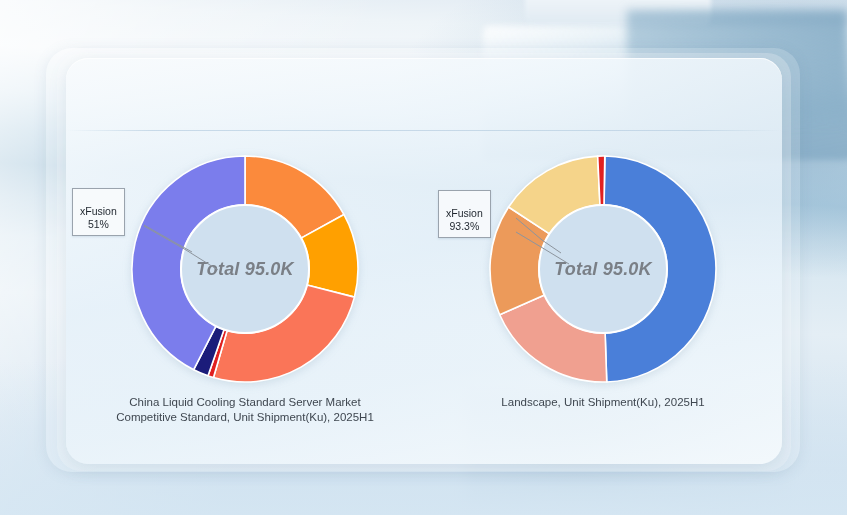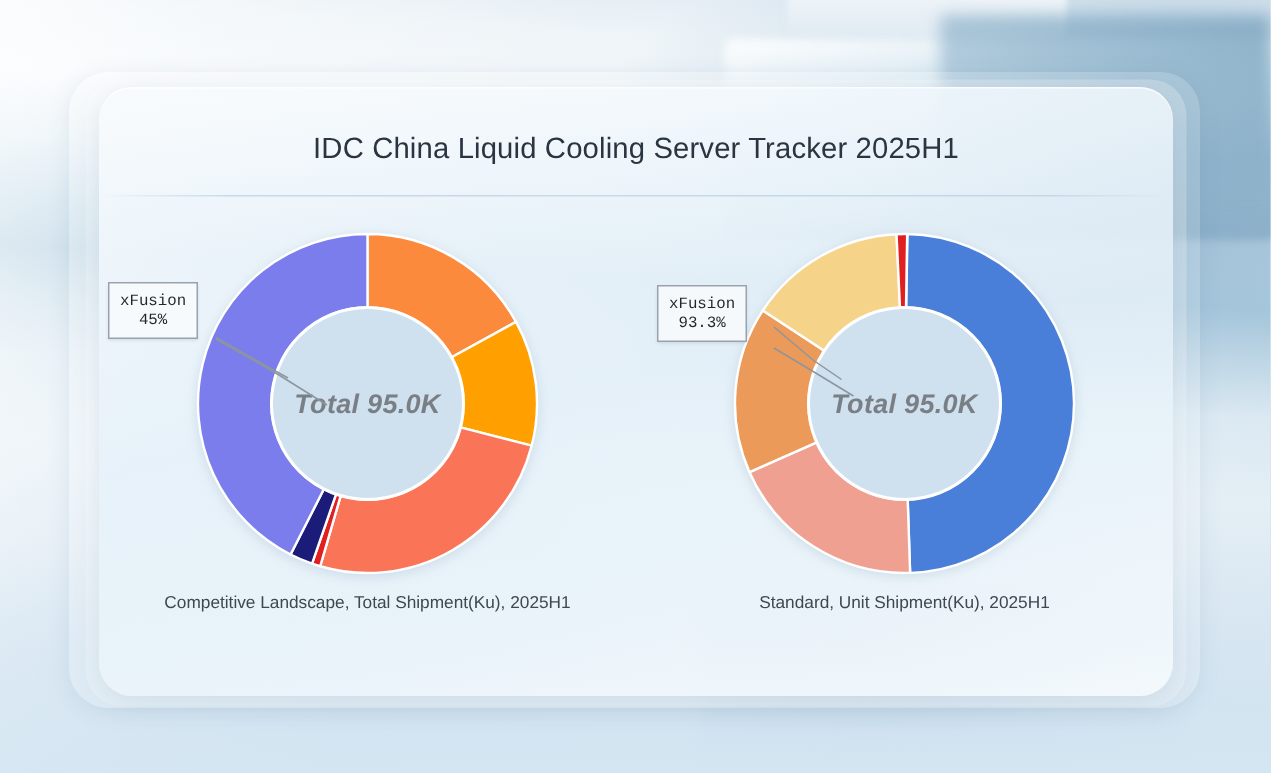--- a/index.html
+++ b/index.html
@@ -203,24 +203,23 @@
 
   
   .callout {
     position: absolute;
     border: 1px solid #9aa3ad;
     background: rgba(247,250,252,0.93);
     color: #1f262e;
     font-size: 10.5px;
     line-height: 13px;
     text-align: center;
-    padding: 6px 7px 4px 7px;
+    padding: 16px 7px 4px 7px;
     box-shadow: 0 1px 2px rgba(90,125,155,0.18);
     white-space: nowrap;
-    font-family: Liberation Mono, monospace;
   }
   #callout-left  { left: 6px;  top: 48px; }
   #callout-right { left: 14px; top: 50px; }
 
   .leader-svg {
     position: absolute;
     left: 0;
     top: 0;
     width: 100%;
     height: 100%;
@@ -236,21 +235,20 @@
 <div id="bg-ice-edge"></div>
 <div id="bg-water-dark"></div>
 <div id="bg-cloud-smudge"></div>
 <div id="bg-bottom-haze"></div>
 
 <div id="card-shadow-outer"></div>
 <div id="card-shadow-mid"></div>
 
 <div id="panel-card">
 
-  <div id="panel-title">IDC China Liquid Cooling Server Tracker 2025H1</div>
 
   <div id="panel-divider"></div>
 
   <div id="charts-row">
 
     <div class="chart-col">
 
       <div class="donut-wrap">
         <svg class="donut-svg" viewBox="0 0 234 234">
           <g id="left-slices">
@@ -266,25 +264,26 @@
         <div class="donut-center-label">Total 95.0K</div>
       </div>
 
       <svg class="leader-svg">
         <path d="M 78,85 L 108,102 L 126,112" fill="none" stroke="#8d959e" stroke-width="1"></path>
         <path d="M 78,86 L 120,110 L 152,130" fill="none" stroke="#8d959e" stroke-width="1"></path>
       </svg>
 
       <div class="callout" id="callout-left">
         <div>xFusion</div>
-        <div>45%</div>
+        <div>51%</div>
       </div>
 
       <div class="chart-caption">
-        <div>Competitive Landscape, Total Shipment(Ku), 2025H1</div>
+        <div>China Liquid Cooling Standard Server Market</div>
+        <div>Competitive Standard, Unit Shipment(Ku), 2025H1</div>
       </div>
     </div>
 
     <div class="chart-col">
 
       <div class="donut-wrap">
         <svg class="donut-svg" viewBox="0 0 234 234">
           <g id="right-slices">
               <path d="M 118.97212192741303 4.017210447327784 A 113 113 0 0 1 120.7465351579035 229.93787440141855 L 119.12193141686569 180.96481382027247 A 64 64 0 0 0 118.11695401198614 53.00974750999096 Z" fill="#4A7FD9" stroke="#ffffff" stroke-width="1.6" stroke-linejoin="round"></path>
               <path d="M 120.7465351579035 229.93787440141855 A 113 113 0 0 1 13.689303058528225 162.7809993061245 L 58.48774686500713 142.92906155391123 A 64 64 0 0 0 119.12193141686569 180.96481382027247 Z" fill="#F0A090" stroke="#ffffff" stroke-width="1.6" stroke-linejoin="round"></path>
@@ -301,18 +300,18 @@
         <path d="M 92,78 L 118,100 L 137,113" fill="none" stroke="#8d959e" stroke-width="1"></path>
         <path d="M 92,92 L 122,110 L 145,124" fill="none" stroke="#8d959e" stroke-width="1"></path>
       </svg>
 
       <div class="callout" id="callout-right">
         <div>xFusion</div>
         <div>93.3%</div>
       </div>
 
       <div class="chart-caption">
-        <div>Standard, Unit Shipment(Ku), 2025H1</div>
+        <div>Landscape, Unit Shipment(Ku), 2025H1</div>
       </div>
     </div>
 
   </div>
 </div>
 
 </body></html>

